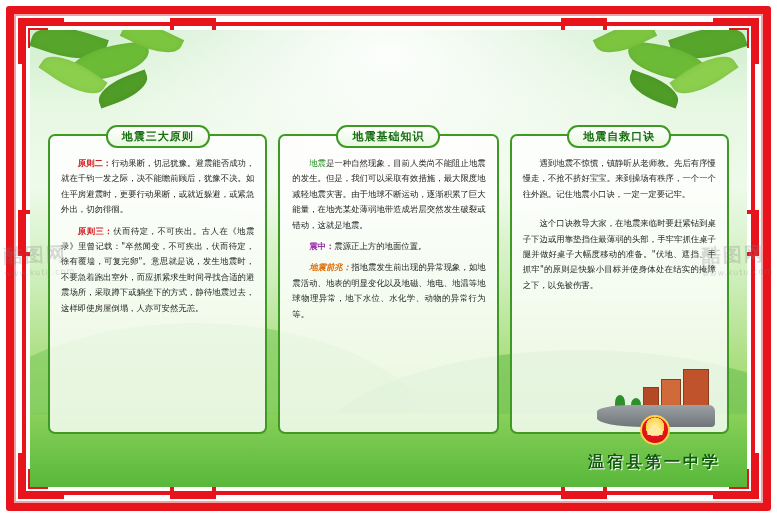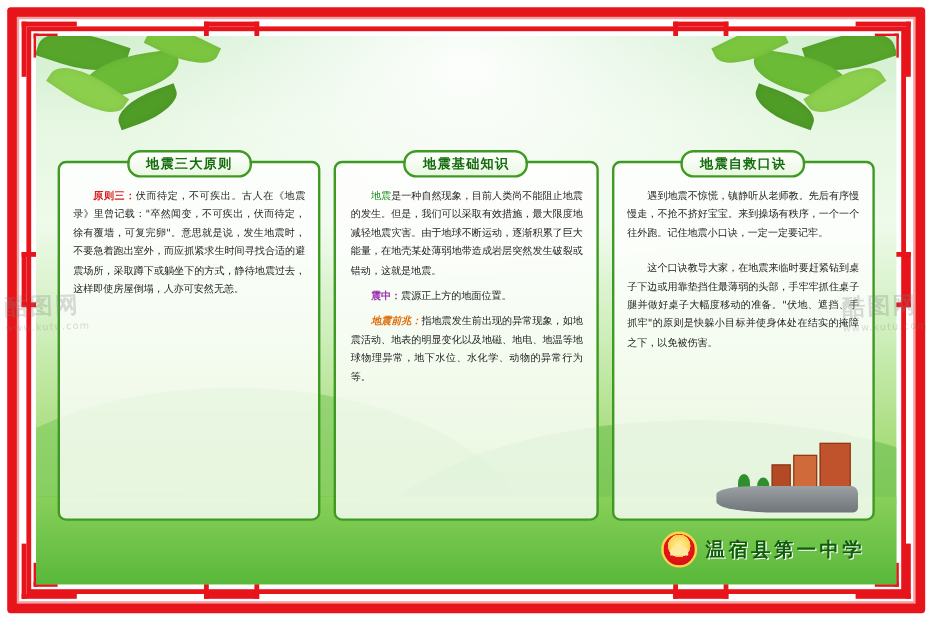--- a/index.html
+++ b/index.html
@@ -130,21 +130,21 @@
   }
   .body-text p{margin:0 0 6px 0;text-indent:2em;}
   .kw-red{color:#d81c1c;font-weight:bold;}
   .kw-green{color:#178a16;font-weight:normal;}
   .kw-blue{color:#1558b8;font-weight:bold;}
   .kw-orange{color:#e06d0a;font-weight:bold;font-style:italic;}
   .kw-purple{color:#9b2fae;font-weight:bold;}
   
   .school{
     position:absolute;right:26px;bottom:14px;
-    display:flex;align-items:center;gap:7px;
+    display:flex;align-items:center;gap:7px;flex-direction:column;
   }
   .school-badge{
     width:30px;height:30px;border-radius:50%;
     background:radial-gradient(circle at 50% 38%,#fff0a8 0%,#ffd24a 45%,#e8141b 46%,#c50f14 100%);
     border:2px solid #ffd24a;
     box-sizing:border-box;
     position:relative;
   }
   .school-badge:after{
     content:"";position:absolute;left:50%;top:52%;transform:translate(-50%,-50%);
@@ -232,20 +232,21 @@
       <div class="leaf" style="left:96px;top:2px;width:60px;height:24px;transform:rotate(26deg);background:#7cc63f;"></div>
       <div class="leaf" style="left:70px;top:54px;width:54px;height:22px;transform:rotate(-20deg);background:#4f9c27;"></div>
     </div>
 
 
     <div class="columns">
 
       <div class="col c1">
         <div class="col-head">地震三大原则</div>
         <div class="body-text">
+          <p><span class="kw-red">原则二：</span><span>行动果断，切忌犹豫。避震能否成功，就在千钧一发之际，决不能瞻前顾后，犹豫不决。如住平房避震时，更要行动果断，或就近躲避，或紧急外出，切勿徘徊。</span></p>
           <p><span class="kw-red">原则三：</span><span>伏而待定，不可疾出。古人在《地震录》里曾记载："卒然闻变，不可疾出，伏而待定，徐有覆墙，可复完卵"。意思就是说，发生地震时，不要急着跑出室外，而应抓紧求生时间寻找合适的避震场所，采取蹲下或躺坐下的方式，静待地震过去，这样即使房屋倒塌，人亦可安然无恙。</span></p>
         </div>
       </div>
 
       <div class="col c2">
         <div class="col-head">地震基础知识</div>
         <div class="body-text">
           <p><span class="kw-green">地震</span><span>是一种自然现象，目前人类尚不能阻止地震的发生。但是，我们可以采取有效措施，最大限度地减轻地震灾害。由于地球不断运动，逐渐积累了巨大能量，在地壳某处薄弱地带造成岩层突然发生破裂或错动，这就是地震。</span></p>
           <p><span class="kw-purple">震中：</span><span>震源正上方的地面位置。</span></p>
           <p><span class="kw-orange">地震前兆：</span><span>指地震发生前出现的异常现象，如地震活动、地表的明显变化以及地磁、地电、地温等地球物理异常，地下水位、水化学、动物的异常行为等。</span></p>

